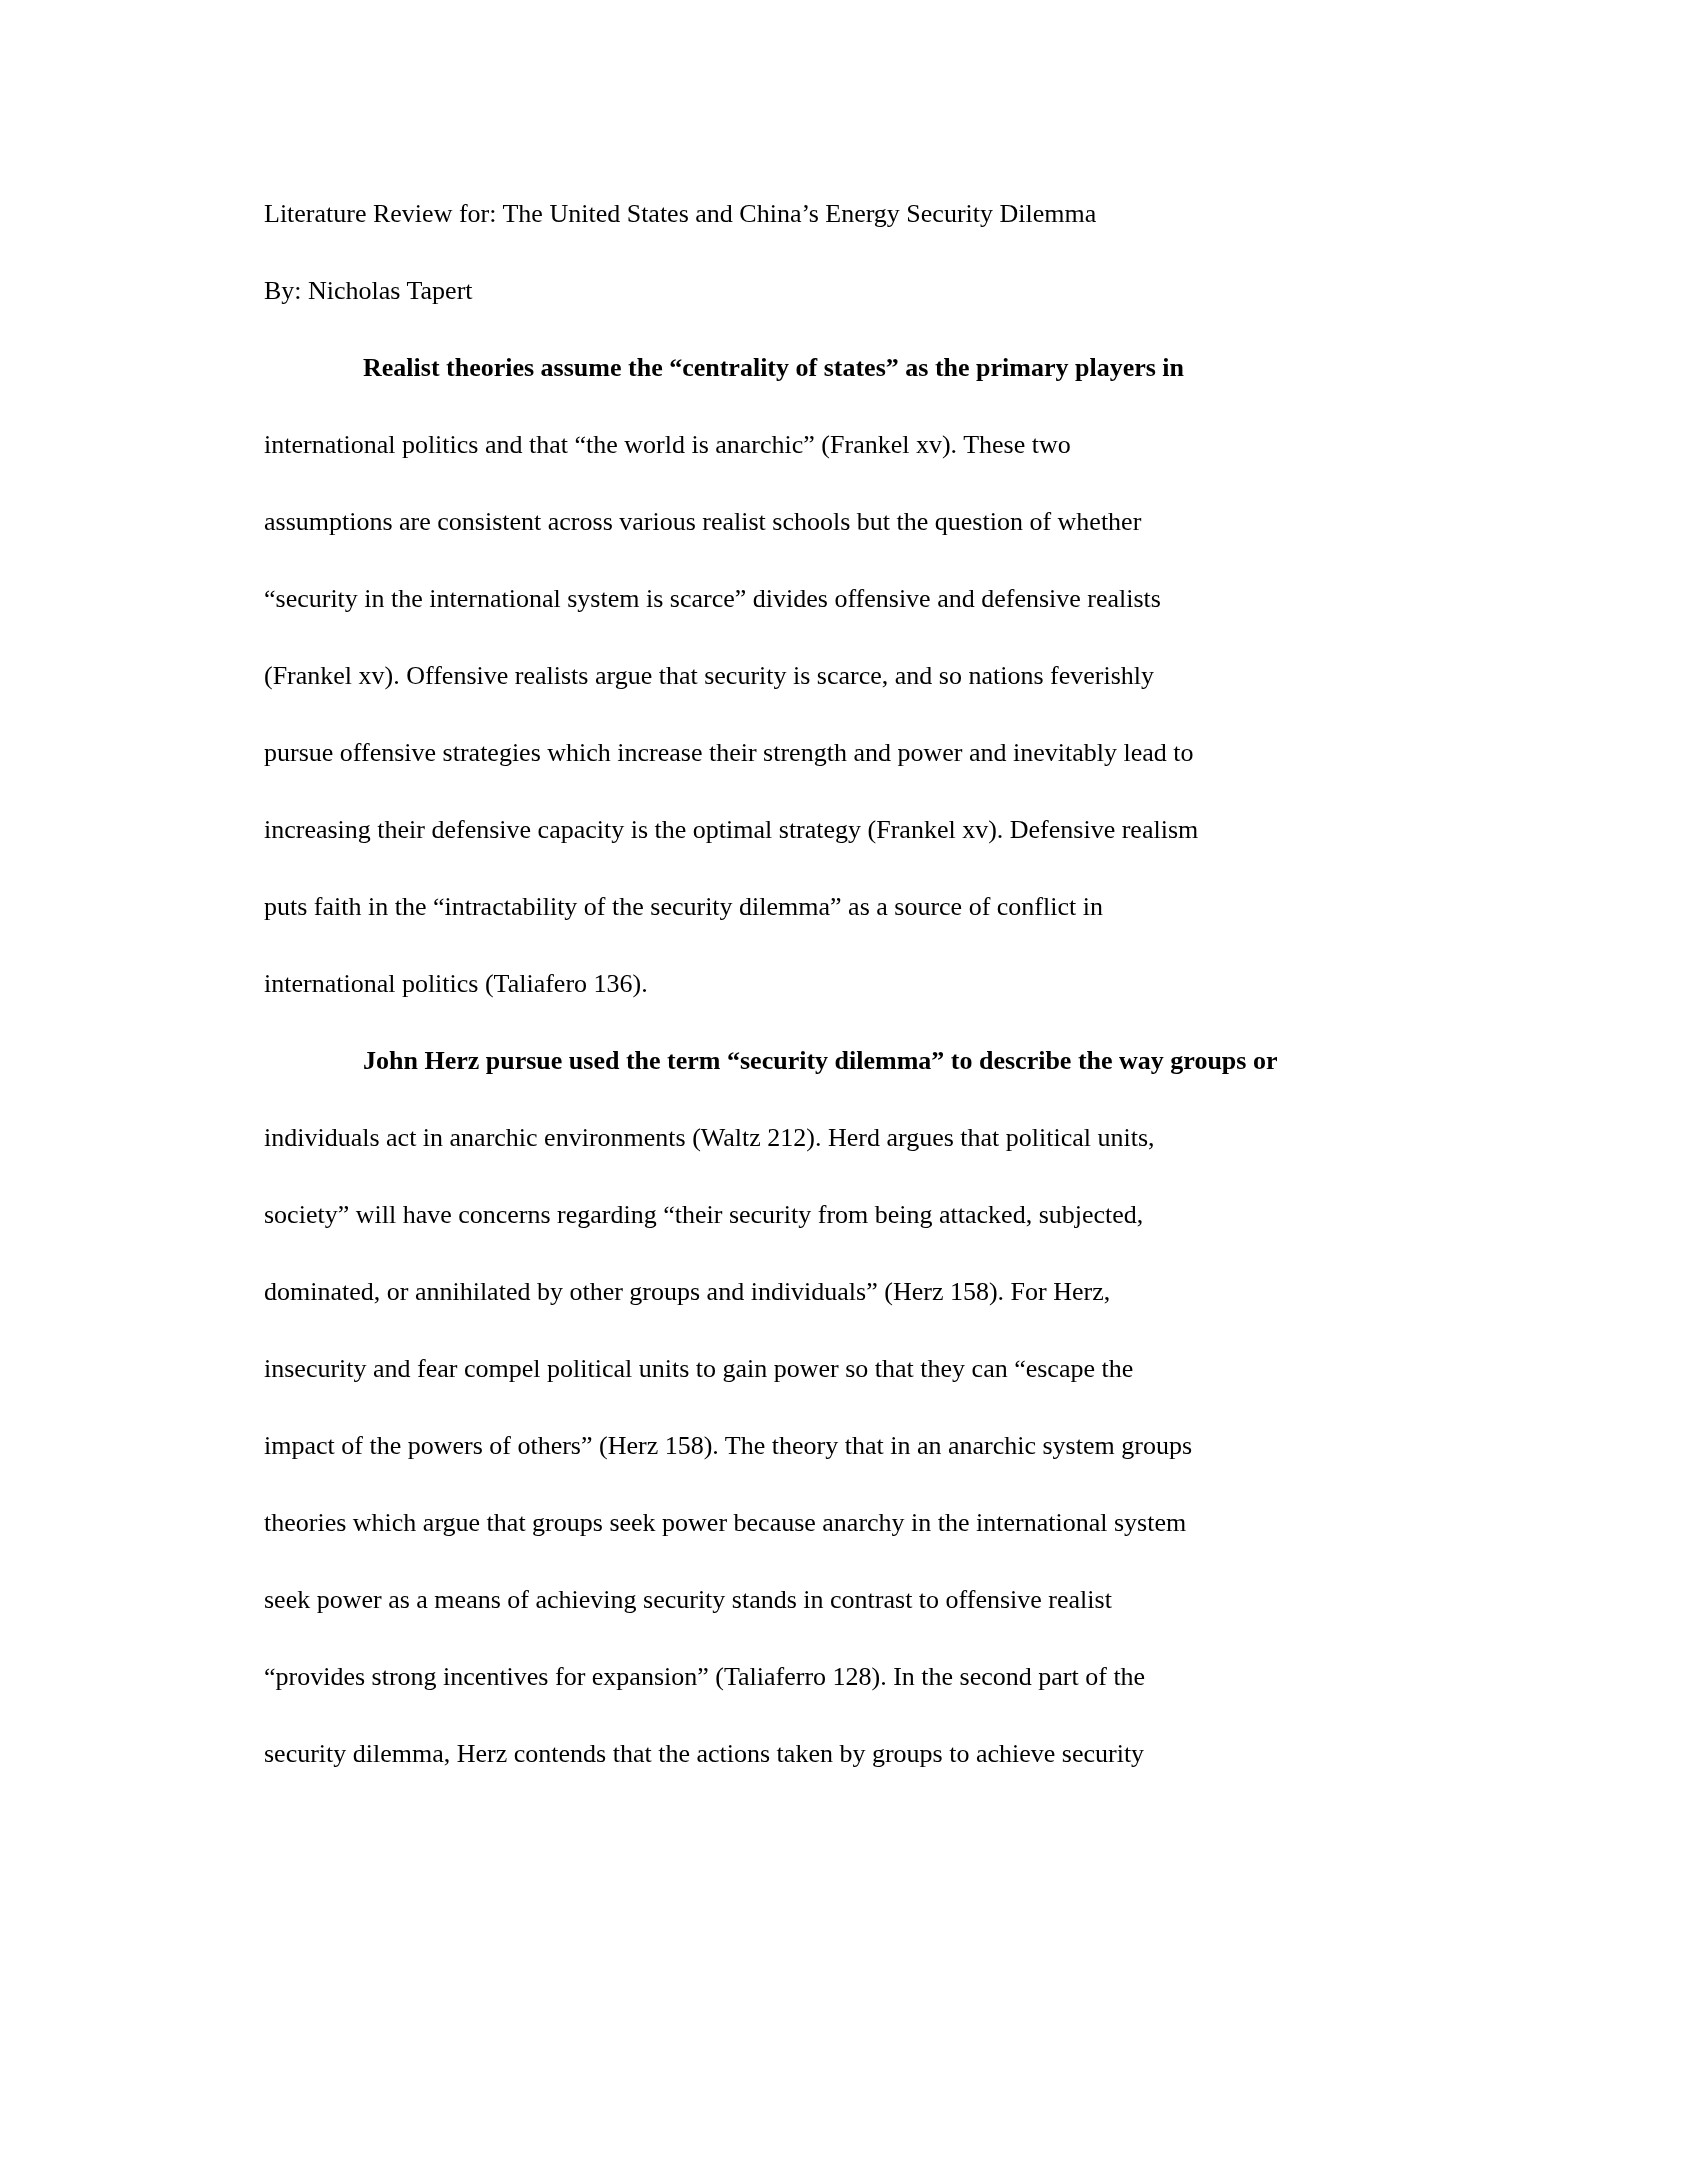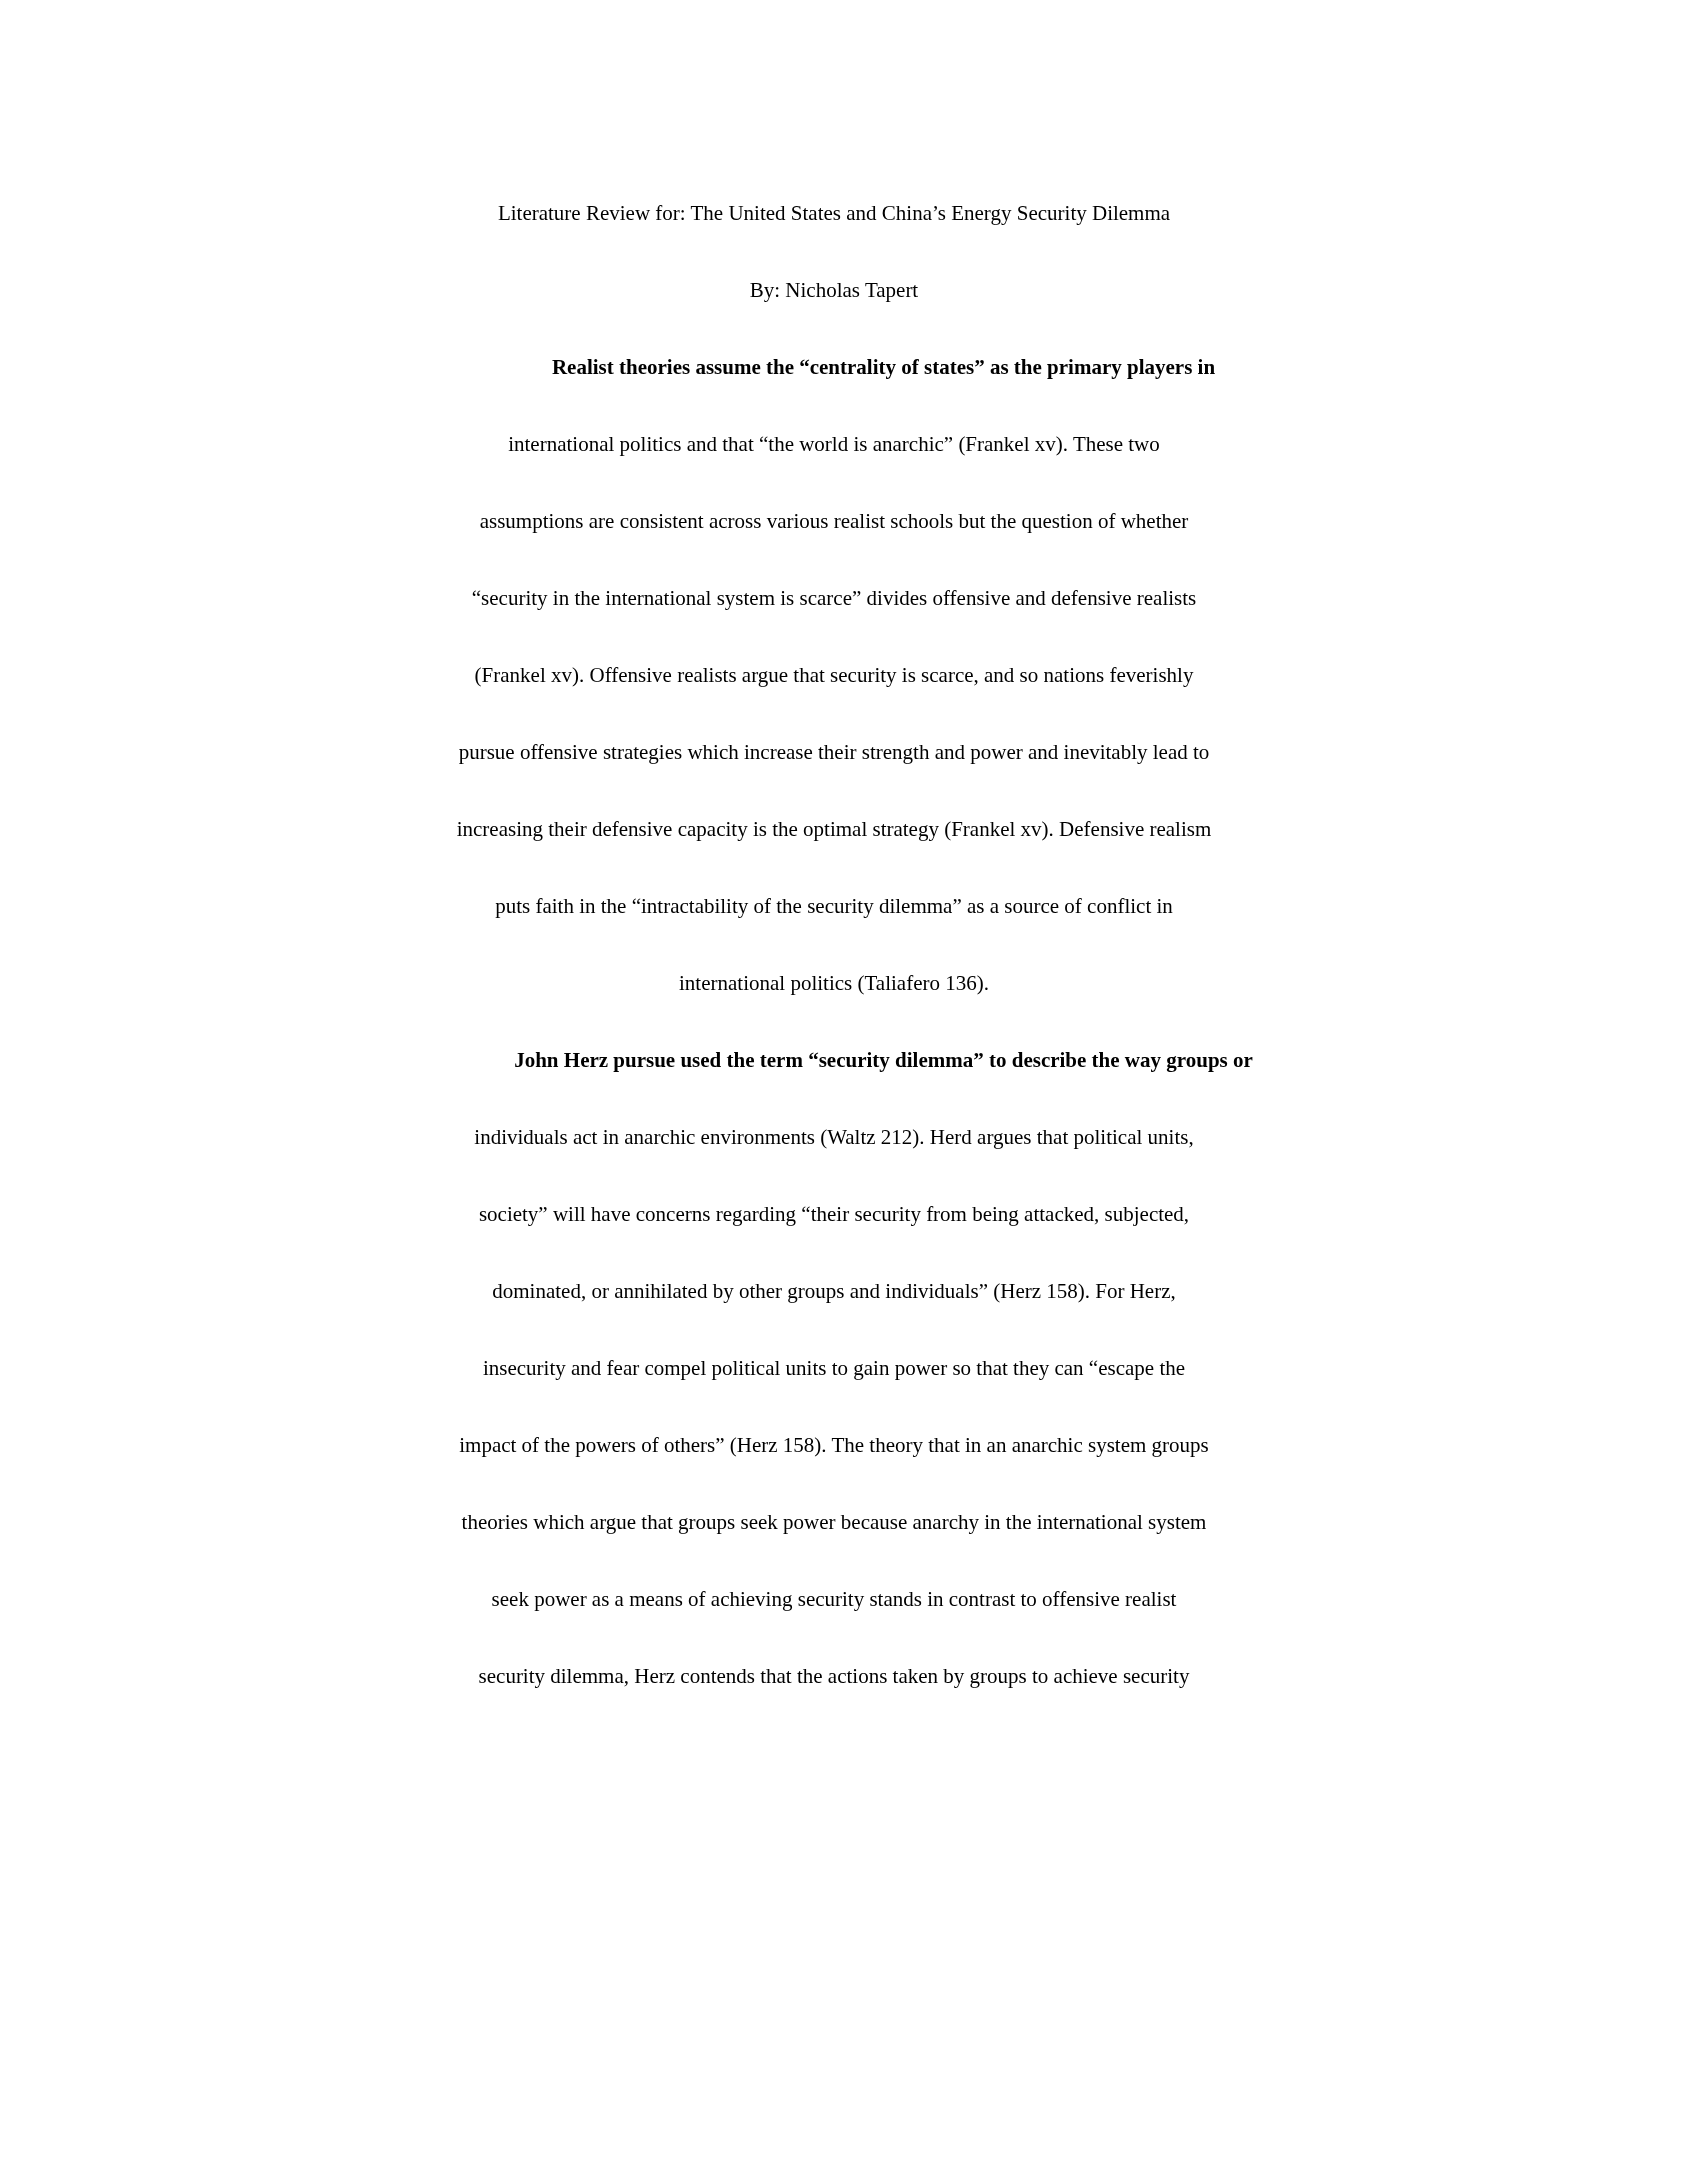--- a/index.html
+++ b/index.html
@@ -17,28 +17,27 @@
   }
   .page {
     position: absolute;
     left: 0; top: 0;
     width: 1683px;
     height: 2178px;
     background: #ffffff;
   }
   .content {
     position: absolute;
-    left: 240px;
+    left: 264px;
     top: 175px;
     width: 1188px;
-    font-size: 21px;
+    font-size: 26px;
     line-height: 77px;
     font-weight: 400;
     letter-spacing: 0;
-    text-align: center;
   }
   .line {
     white-space: nowrap;
     height: 77px;
   }
   .line.indent {
     padding-left: 99px;
     font-weight: bold;
   }
 </style>
@@ -60,17 +59,18 @@
         <div class="line">puts faith in the “intractability of the security dilemma” as a source of conflict in</div>
         <div class="line">international politics (Taliafero 136).</div>
         <div class="line indent">John Herz pursue used the term “security dilemma” to describe the way groups or</div>
         <div class="line">individuals act in anarchic environments (Waltz 212). Herd argues that political units,</div>
         <div class="line">society” will have concerns regarding “their security from being attacked, subjected,</div>
         <div class="line">dominated, or annihilated by other groups and individuals” (Herz 158). For Herz,</div>
         <div class="line">insecurity and fear compel political units to gain power so that they can “escape the</div>
         <div class="line">impact of the powers of others” (Herz 158). The theory that in an anarchic system groups</div>
         <div class="line">theories which argue that groups seek power because anarchy in the international system</div>
         <div class="line">seek power as a means of achieving security stands in contrast to offensive realist</div>
+        <div class="line">“provides strong incentives for expansion” (Taliaferro 128). In the second part of the</div>
         <div class="line">security dilemma, Herz contends that the actions taken by groups to achieve security</div>
       </div>
   </div>
 </div>
 
 
 </body></html>

